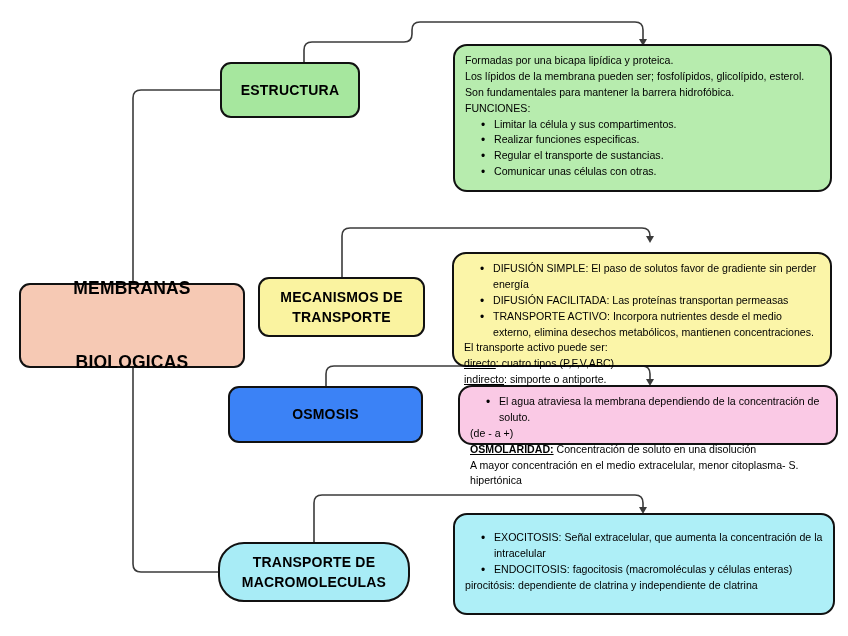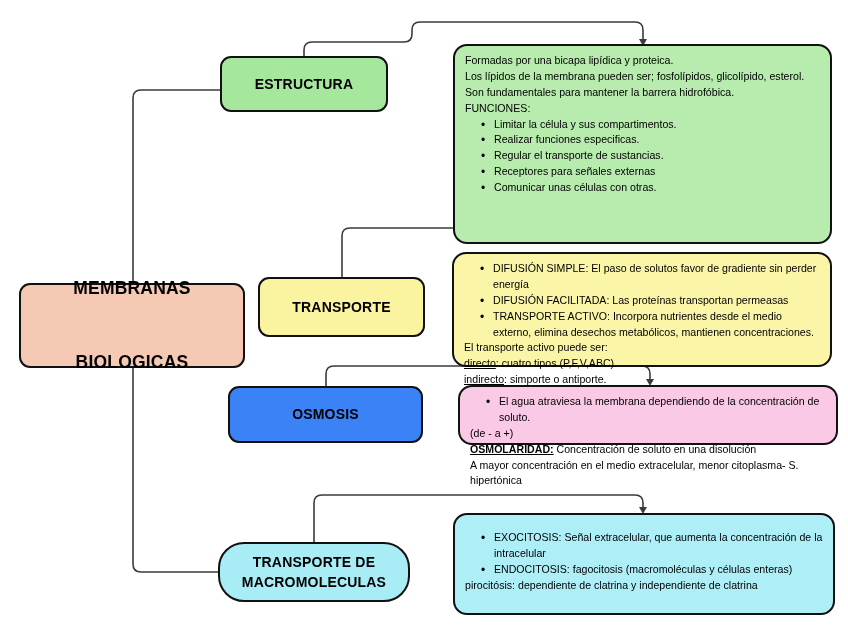--- a/index.html
+++ b/index.html
@@ -89,38 +89,38 @@
     <polygon points="646,379 654,379 650,386"></polygon>
     <path d="M 314 542 L 314 503 Q 314 495 322 495 L 635 495 Q 643 495 643 503 L 643 512"></path>
     <polygon points="639,507 647,507 643,514"></polygon>
   </svg>
 
   <div class="box central bg-central" style="left:19px;top:283px;width:226px;height:85px;">
     <span>MEMBRANAS</span>
     <span>BIOLOGICAS</span>
   </div>
 
-  <div class="box topic bg-green-topic" style="left:220px;top:56px;width:168px;height:56px;">
+  <div class="box topic bg-green-topic" style="left:220px;top:62px;width:140px;height:56px;">
     <span>ESTRUCTURA</span>
   </div>
 
-  <div class="box detail bg-green" style="left:453px;top:44px;width:379px;height:200px;">
+  <div class="box detail bg-green" style="left:453px;top:44px;width:379px;height:148px;">
     <p>Formadas por una bicapa lipídica y proteica.</p>
     <p>Los lípidos de la membrana pueden ser; fosfolípidos, glicolípido, esterol. Son fundamentales para mantener la barrera hidrofóbica.</p>
     <p>FUNCIONES:</p>
     <ul>
       <li>Limitar la célula y sus compartimentos.</li>
       <li>Realizar funciones especificas.</li>
       <li>Regular el transporte de sustancias.</li>
-      <li>Receptores para señales externas</li>
       <li>Comunicar unas células con otras.</li>
     </ul>
   </div>
 
   <div class="box topic bg-yellow-topic" style="left:258px;top:277px;width:167px;height:60px;">
+    <span>MECANISMOS DE</span>
     <span>TRANSPORTE</span>
   </div>
 
   <div class="box detail bg-yellow" style="left:452px;top:252px;width:380px;height:115px;">
     <ul>
       <li>DIFUSIÓN SIMPLE: El paso de solutos  favor de gradiente sin perder energía</li>
       <li>DIFUSIÓN FACILITADA: Las proteínas transportan permeasas</li>
       <li>TRANSPORTE ACTIVO: Incorpora nutrientes desde el medio externo, elimina desechos metabólicos, mantienen concentraciones.</li>
     </ul>
     <p>El transporte activo puede ser:</p>

